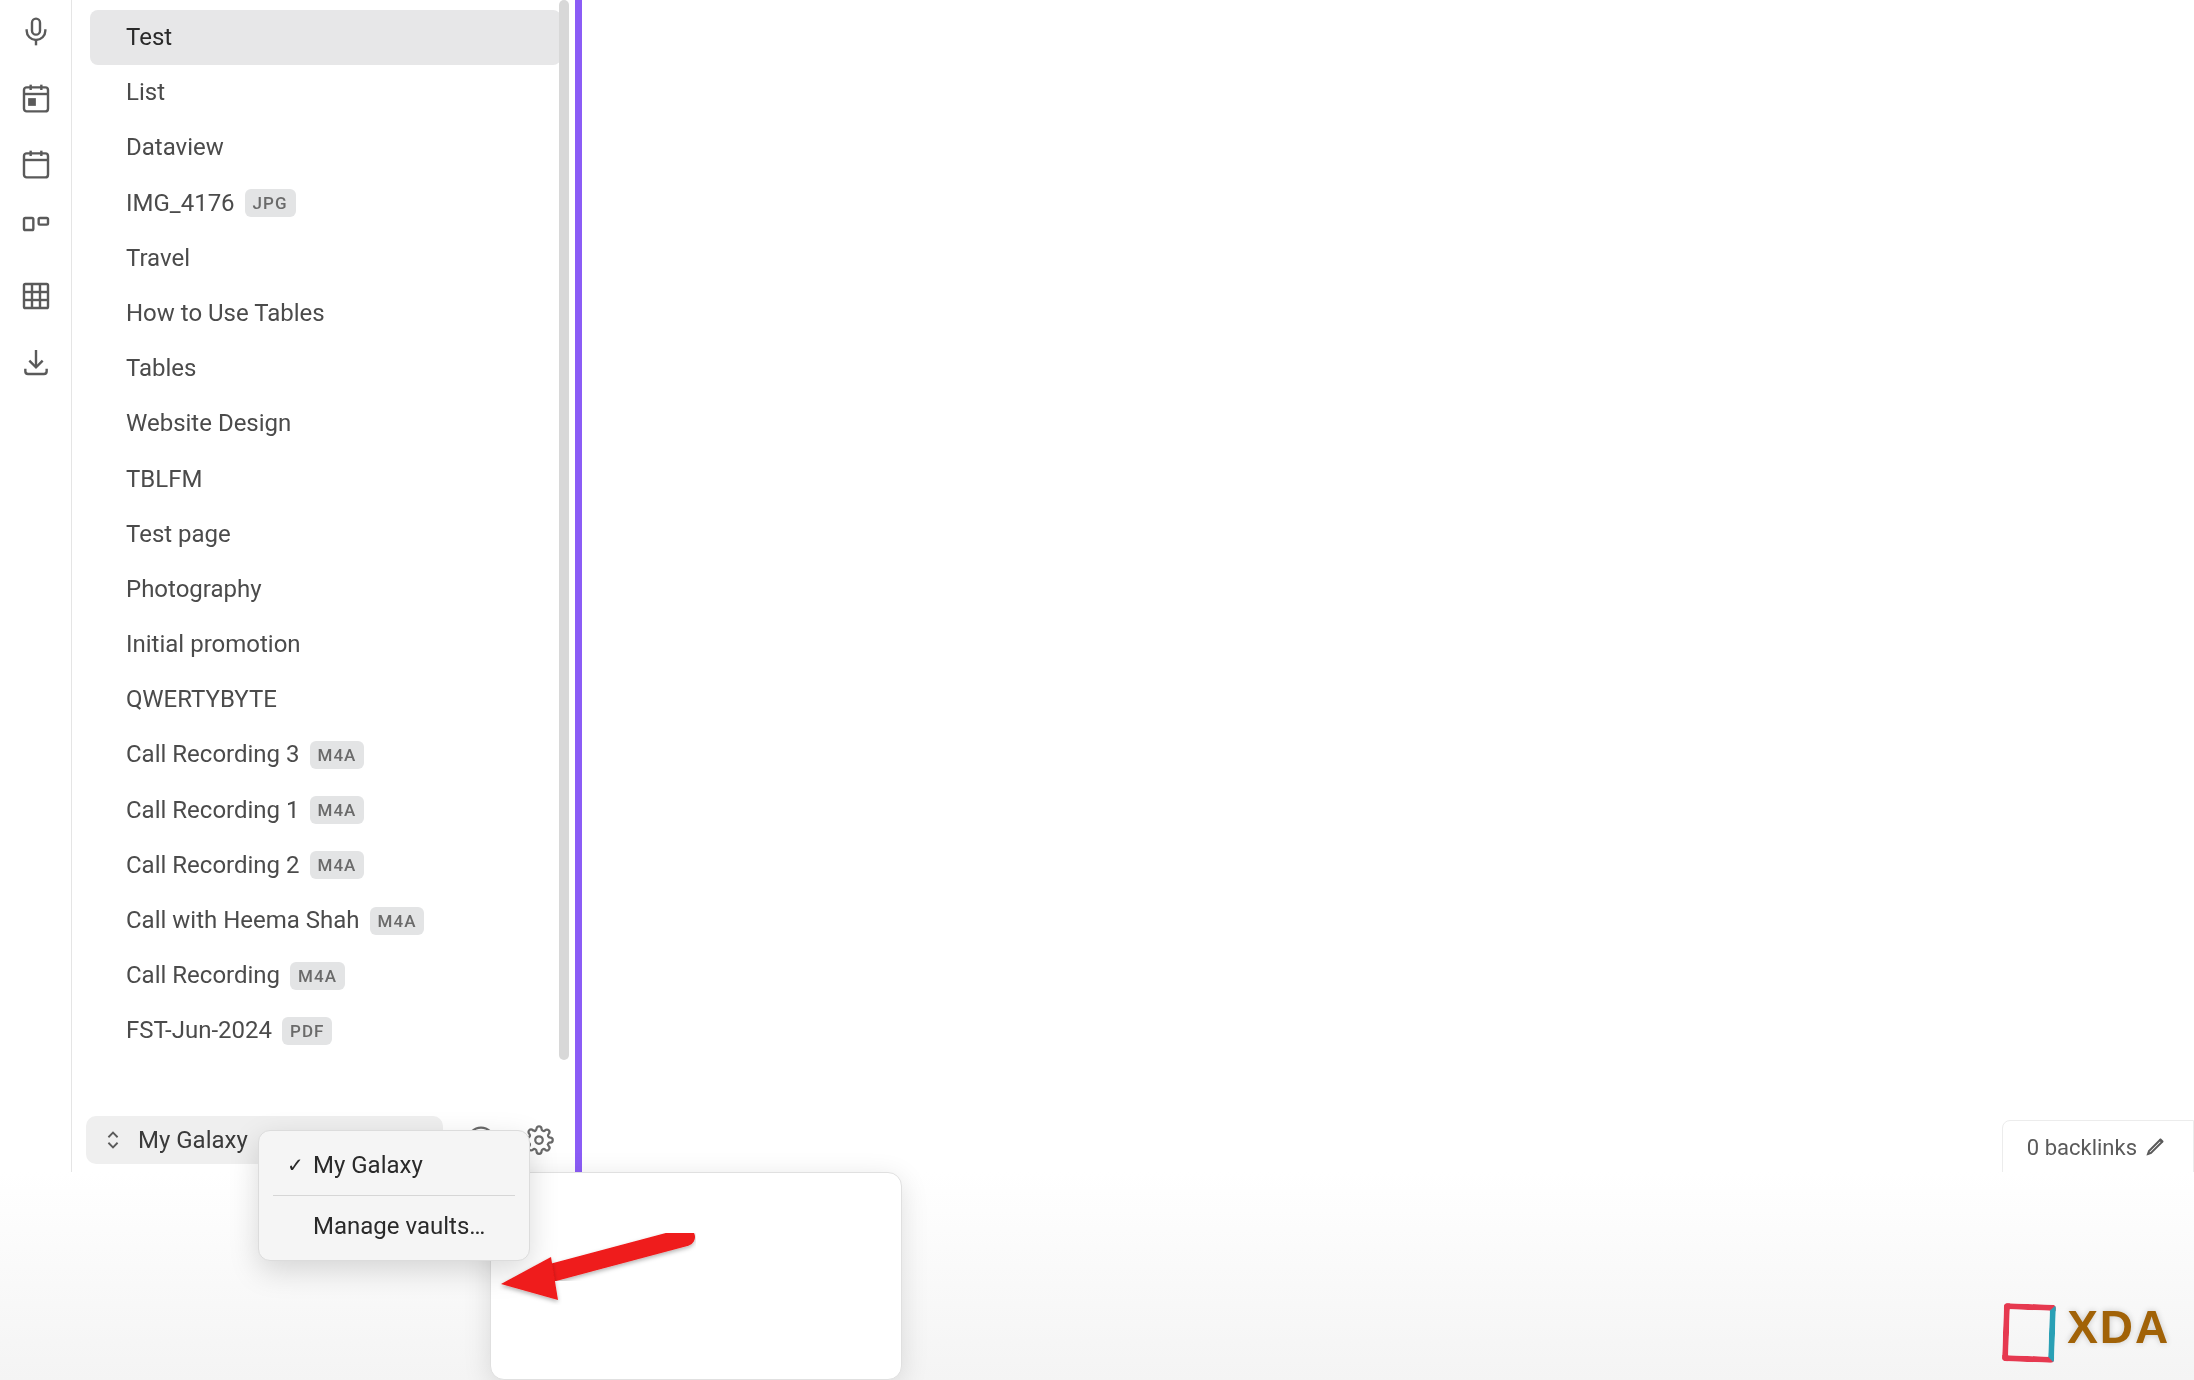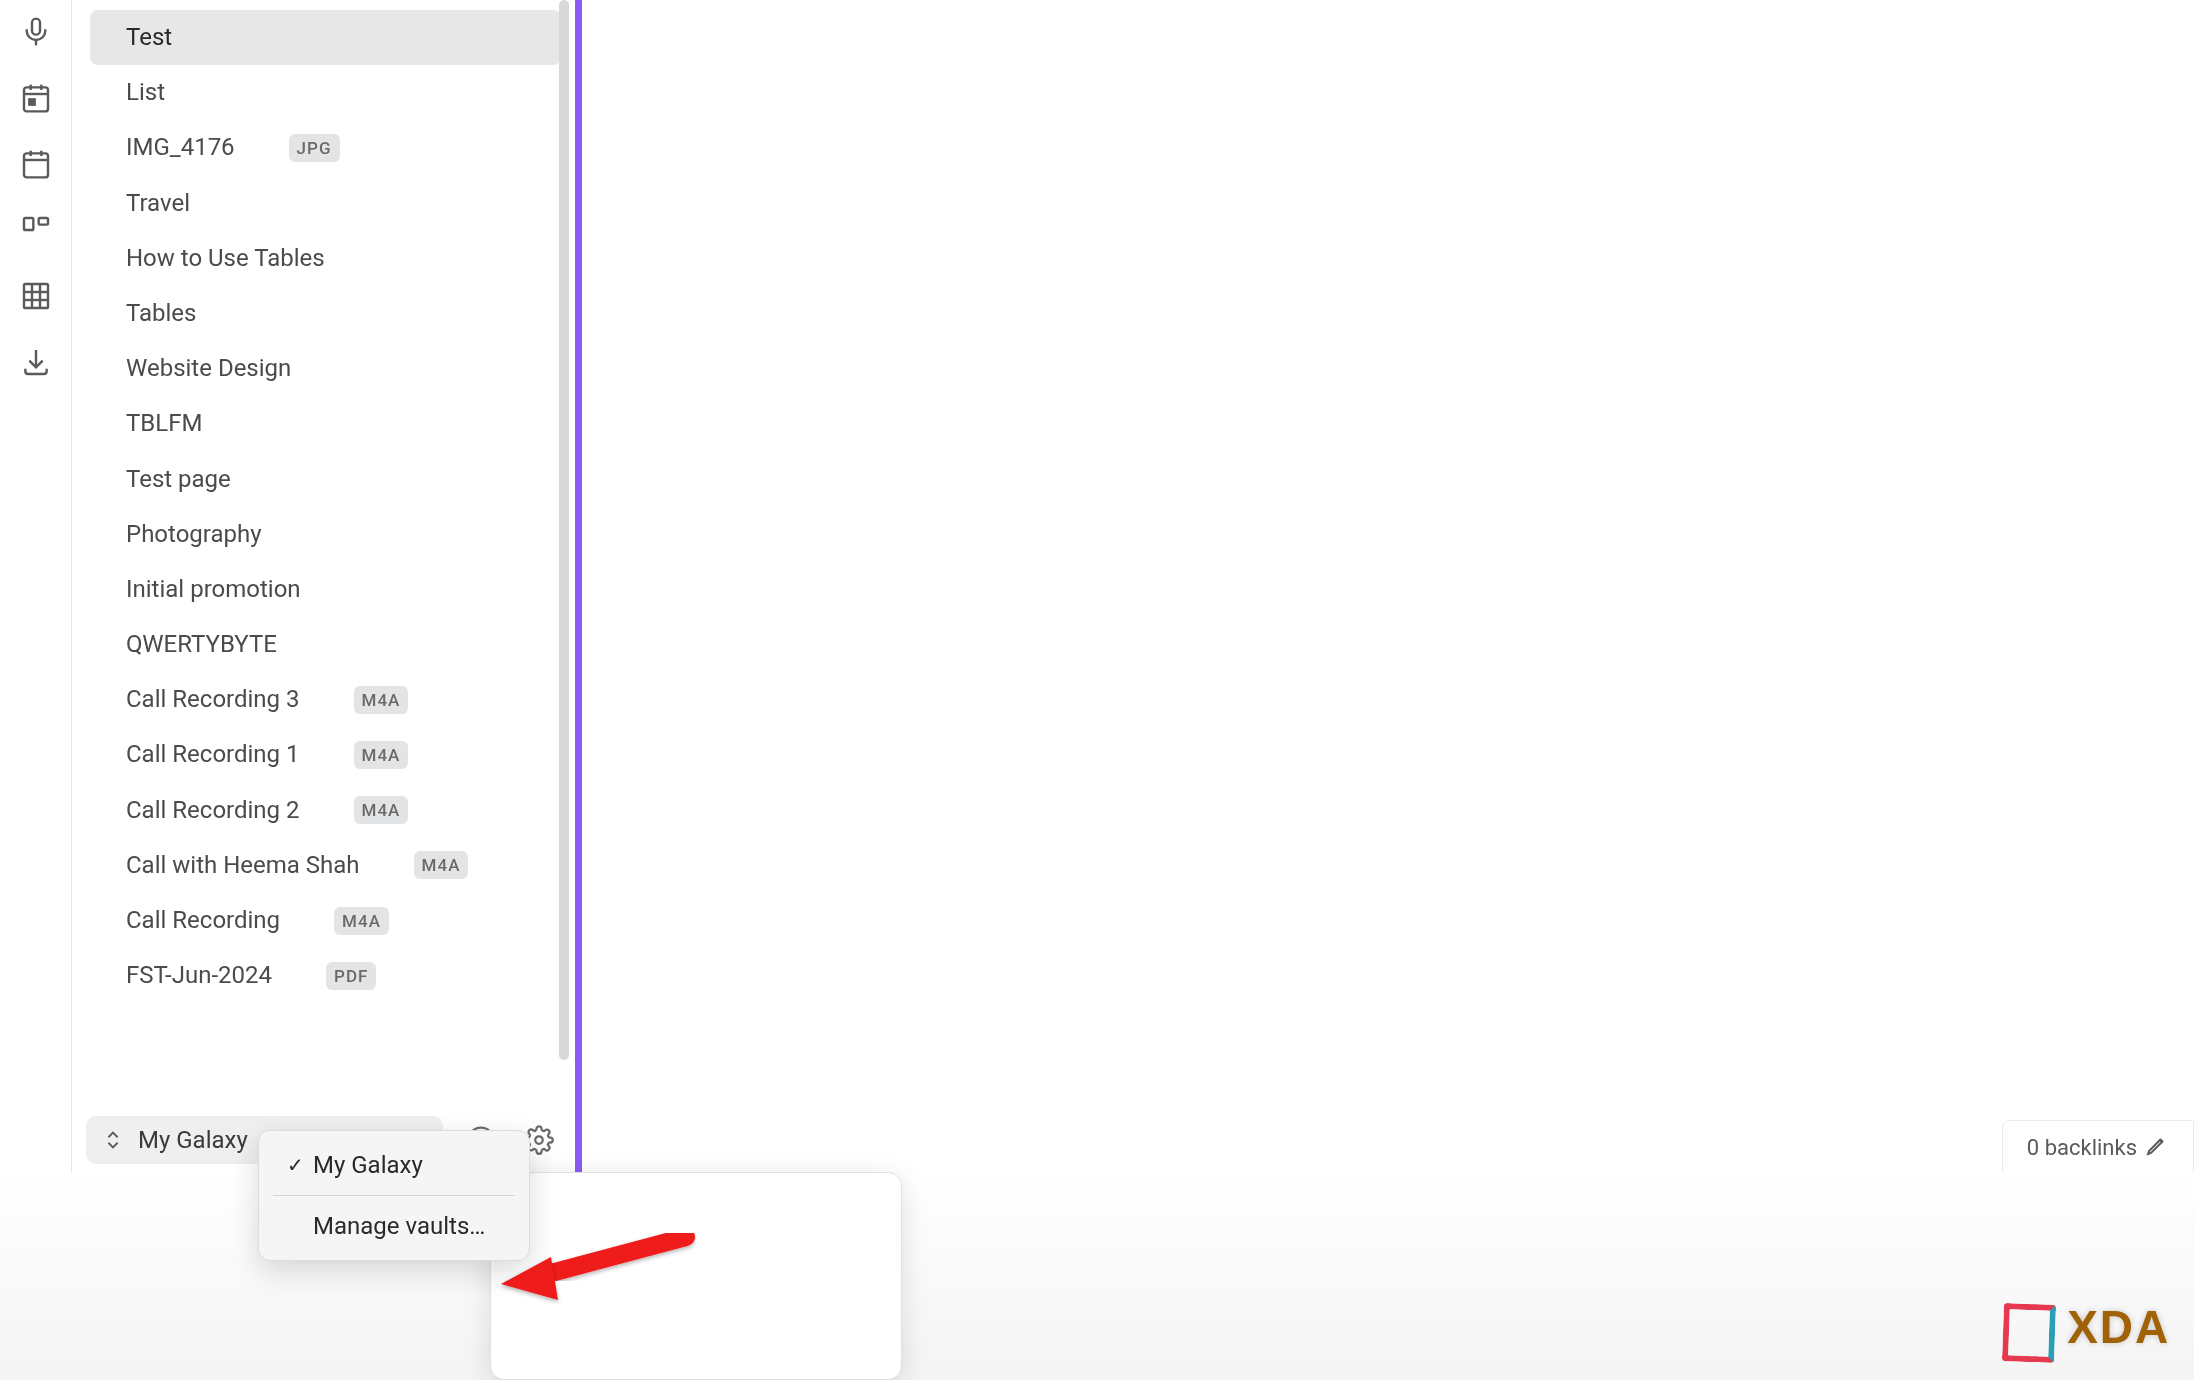--- a/index.html
+++ b/index.html
@@ -65,21 +65,20 @@
 }
 .file-item.active { background: #e7e7e8; color: #2a2a2a; }
 .badge {
   background: #e3e4e5;
   color: #6a6a6a;
   font-size: 17px;
   font-weight: 500;
   letter-spacing: 0.06em;
   padding: 3px 8px;
   border-radius: 6px;
-  margin-left: 44px;
 }
 .scroll-thumb {
   position: absolute;
   right: 6px; top: 0;
   width: 10px; height: 1060px;
   background: #d8d8d8;
   border-radius: 5px;
 }
 
 .sidebar-footer {
@@ -246,20 +245,23 @@
     </div>
   </div>
 
   <div class="sidebar">
     <div class="file-list">
       <div class="file-item active">
           <span>Test</span>
         </div>
       <div class="file-item">
           <span>List</span>
+        </div>
+      <div class="file-item">
+          <span>Dataview</span>
         </div>
       <div class="file-item">
           <span>IMG_4176</span>
           <span class="badge">JPG</span>
         </div>
       <div class="file-item">
           <span>Travel</span>
         </div>
       <div class="file-item">
           <span>How to Use Tables</span>

